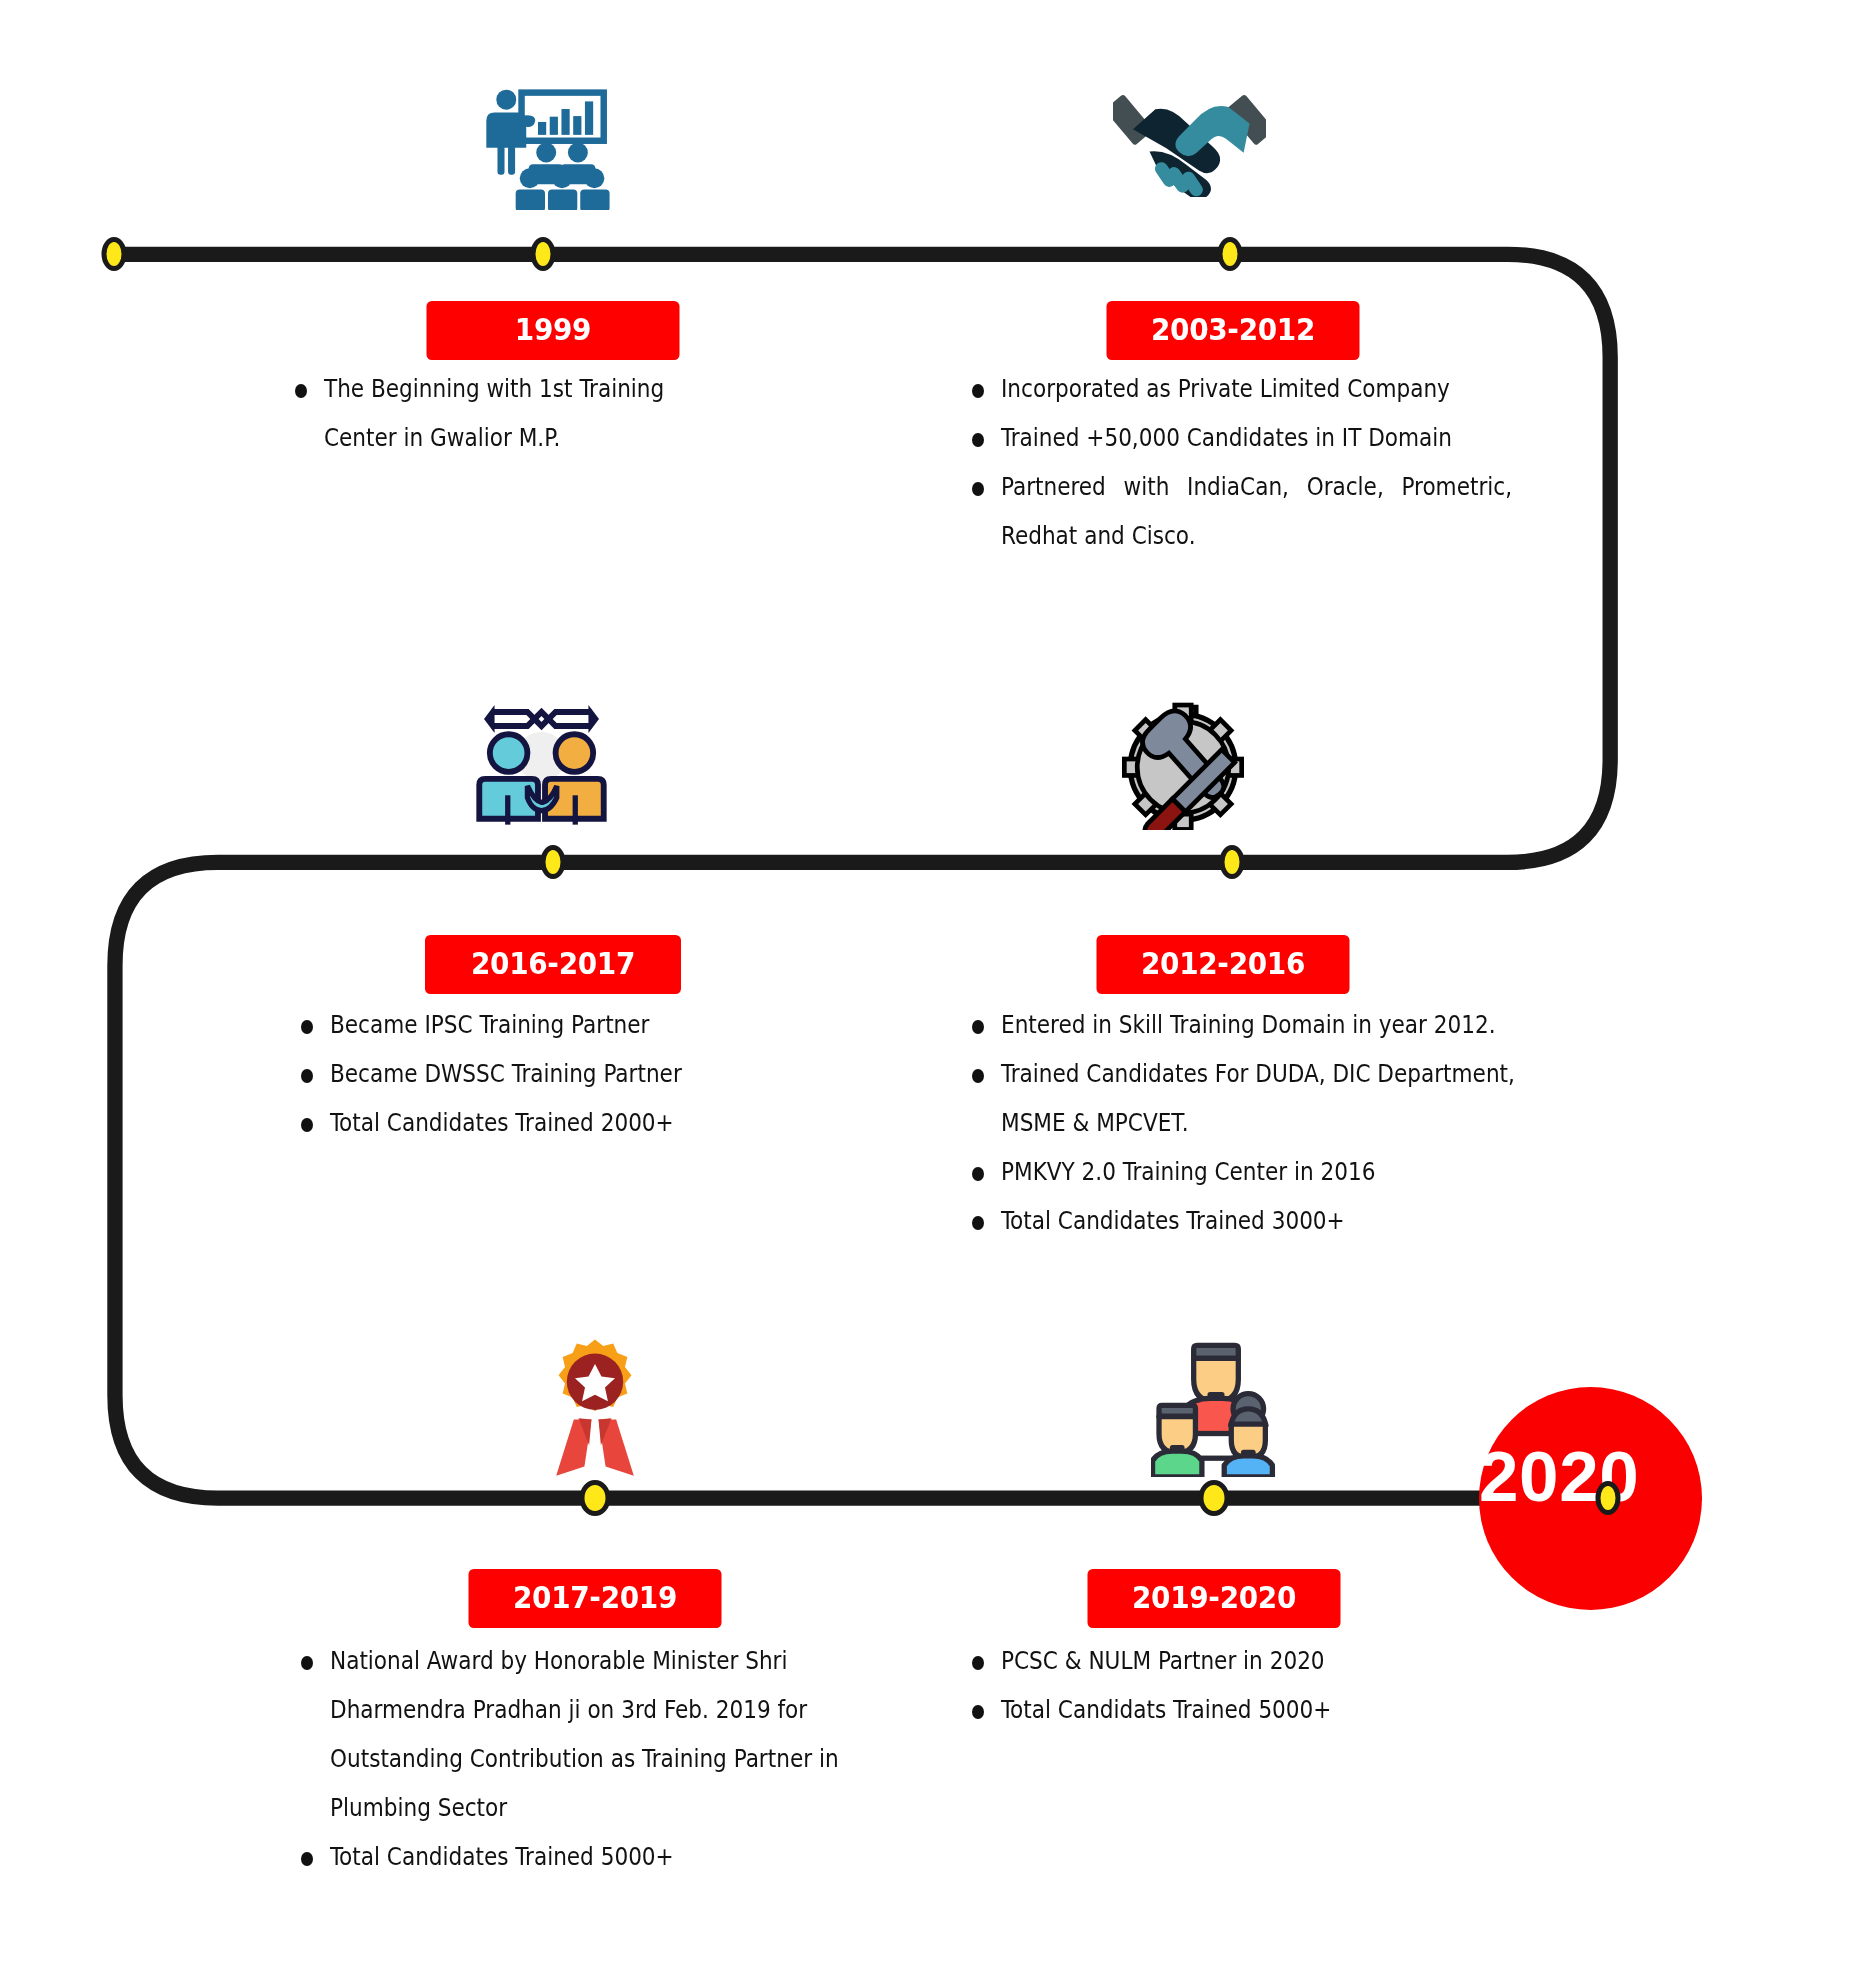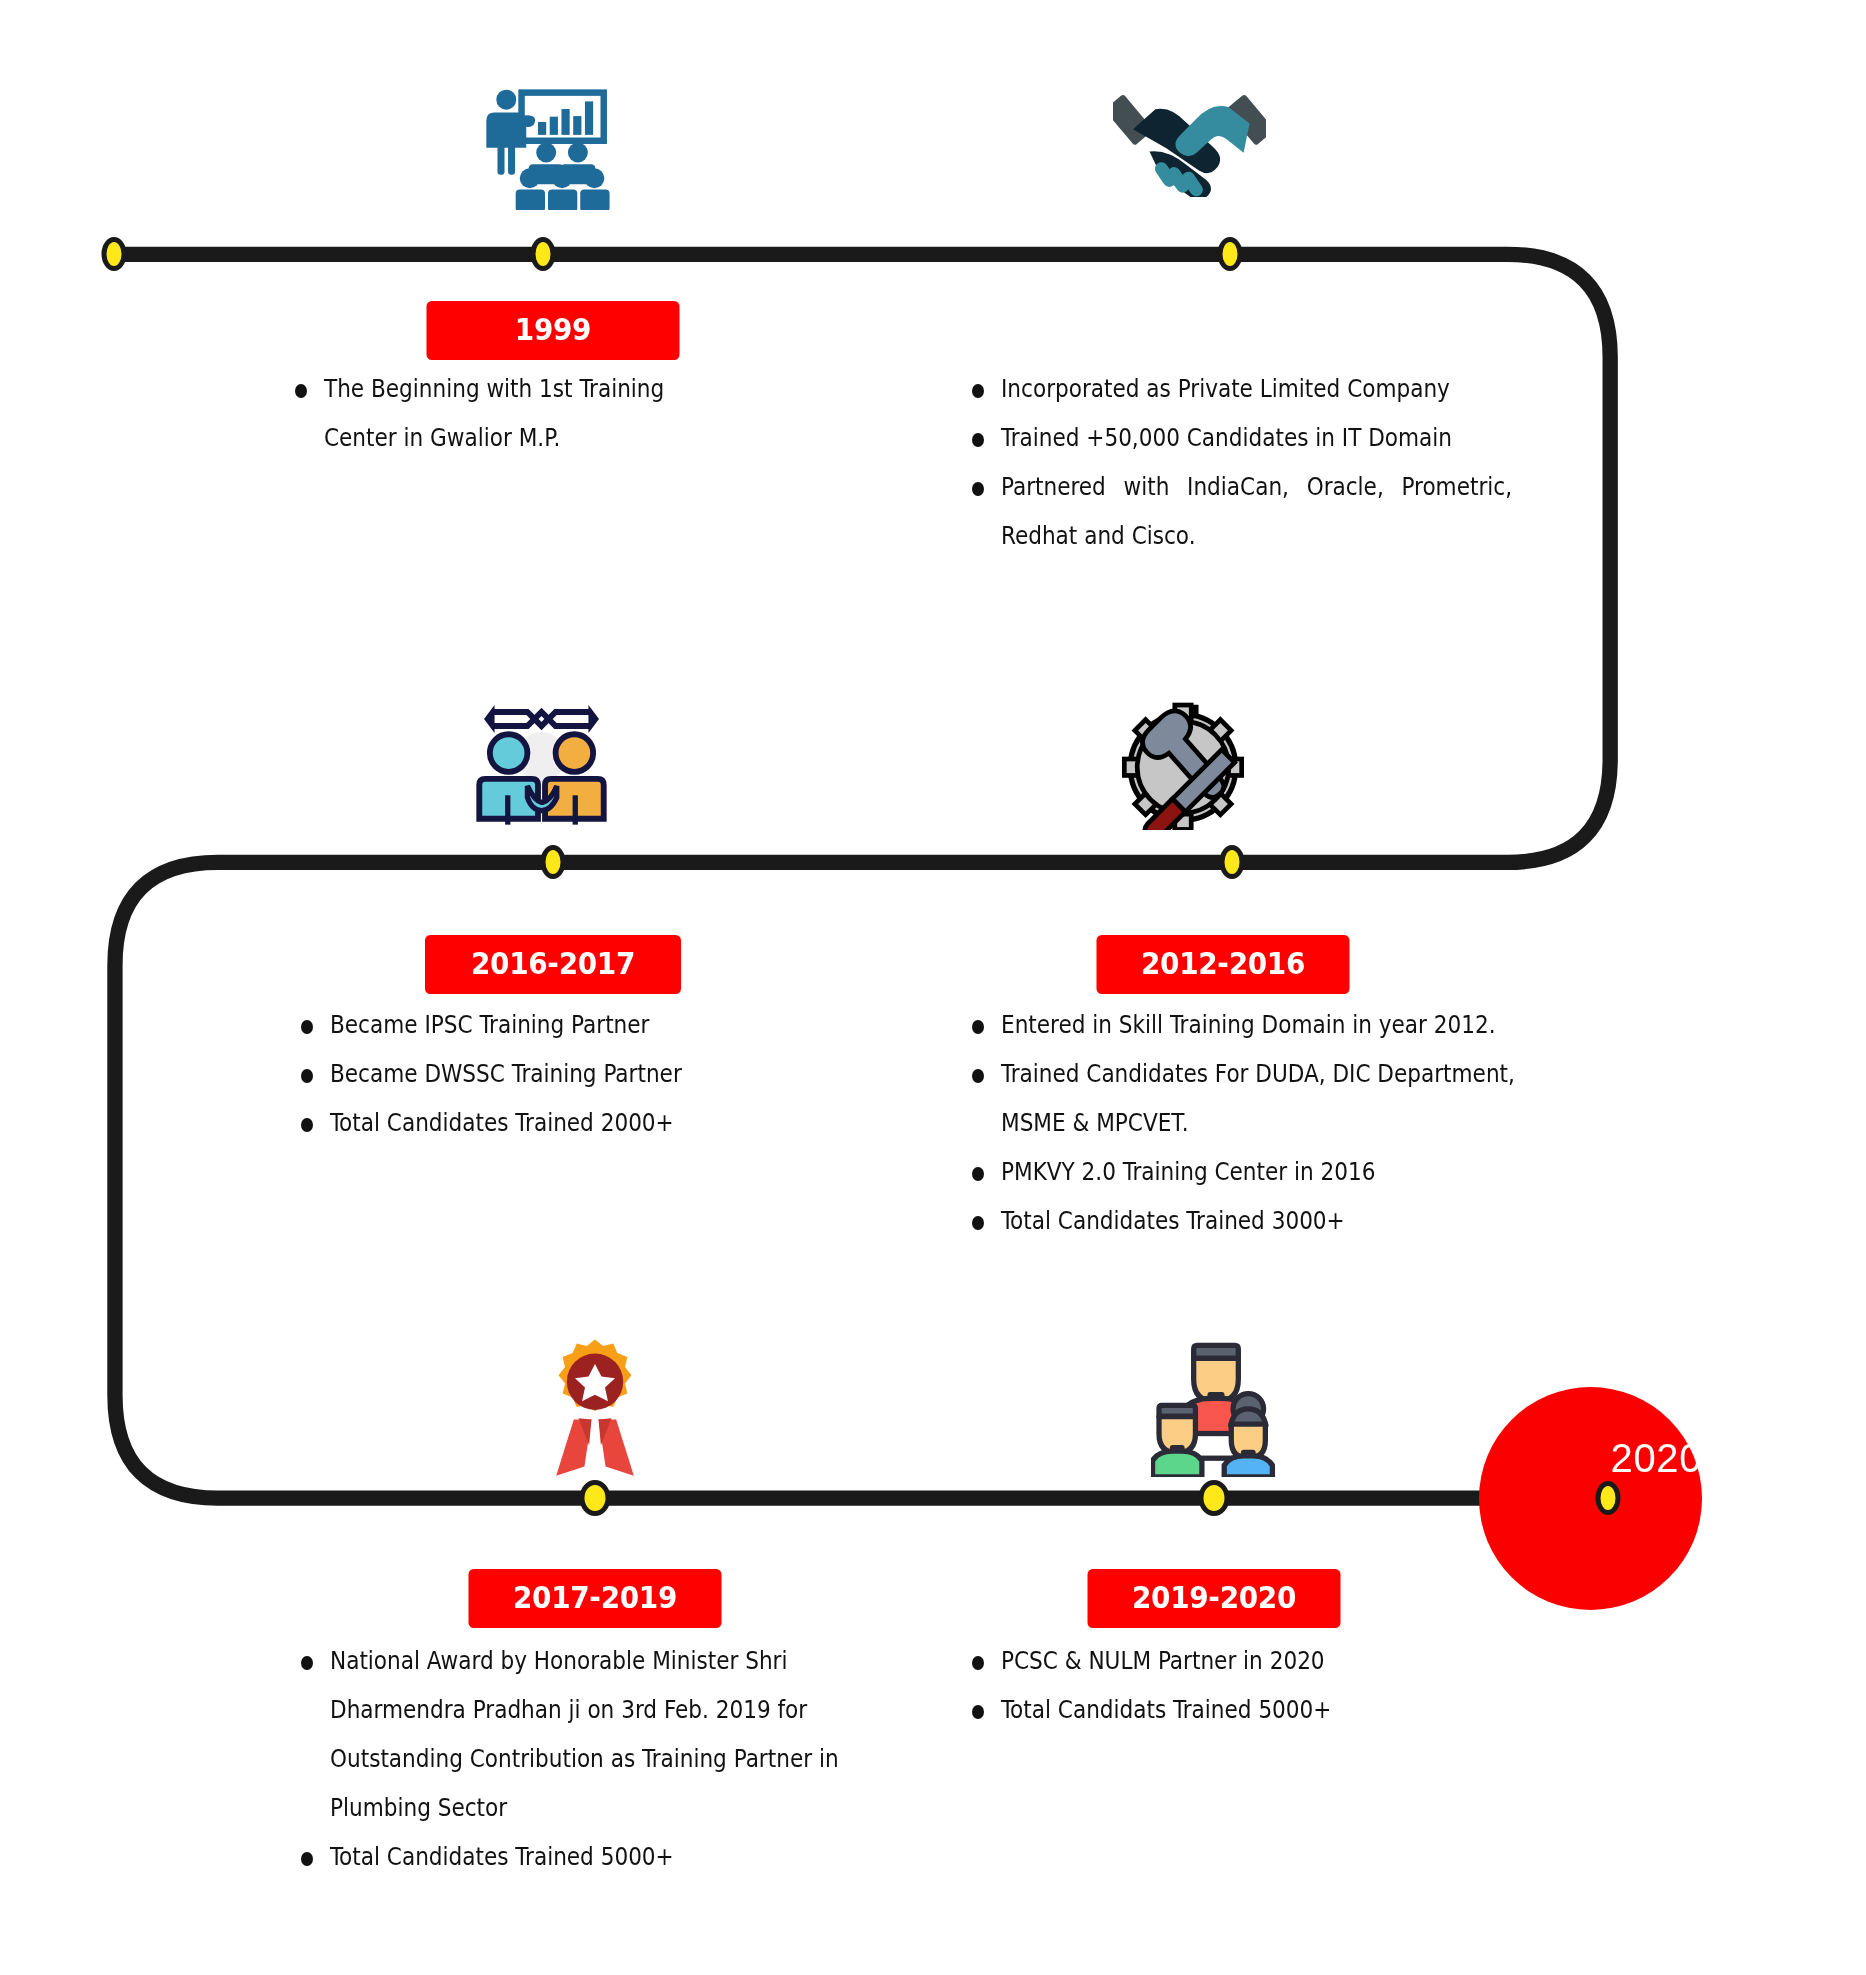--- a/index.html
+++ b/index.html
@@ -96,24 +96,24 @@
     height: 223px;
     border-radius: 50%;
     background: #FA0000;
     z-index: 3;
   }
   #final-circle-label {
     position: absolute;
     left: 0;
     right: 0;
     top: 49px;
-    text-align: right;
+    text-align: left;
     color: #ffffff;
-    font-size: 40px;
-    font-weight: normal;
+    font-size: 71px;
+    font-weight: bold;
     font-family: "Liberation Sans", sans-serif;
     letter-spacing: 0.6px;
   }
   
   .icon-holder {
     position: absolute;
     z-index: 5;
   }
 </style>
 </head>
@@ -195,20 +195,21 @@
   <div class="node-dot" style="left:1230px; top:254px;"></div>
 
   <div class="year-badge" style="left:553px; top:301px; width:253px;">1999</div>
 
   <div class="bullets" style="left:288px; top:365px; width:424px;">
     <ul>
       <li>The Beginning with 1st Training Center in Gwalior M.P.</li>
     </ul>
   </div>
 
+  <div class="year-badge" style="left:1233px; top:301px; width:253px;">2003-2012</div>
 
   <div class="bullets justify" style="left:965px; top:365px; width:547px;">
     <ul>
       <li>Incorporated as Private Limited Company</li>
       <li>Trained +50,000 Candidates in IT Domain</li>
       <li>Partnered with IndiaCan, Oracle, Prometric, Redhat and Cisco.</li>
     </ul>
   </div>
 
   <div class="icon-holder" style="left:471px; top:692px; width:141px; height:135px;">

